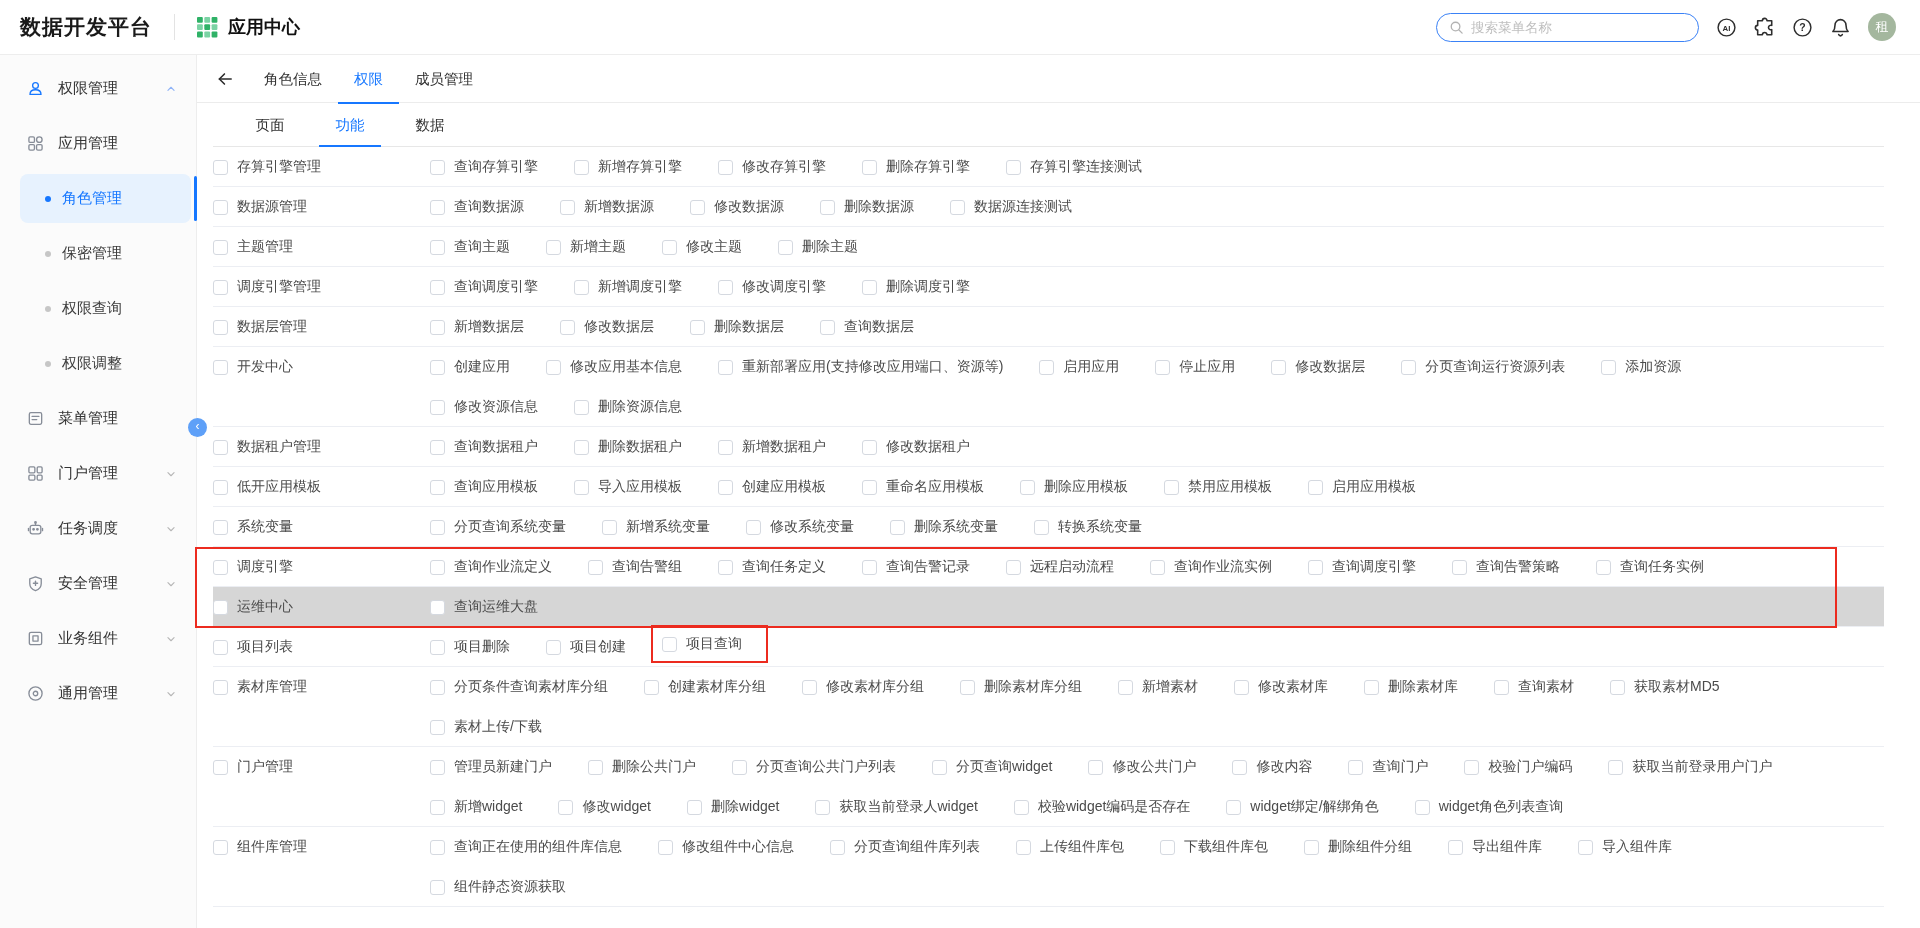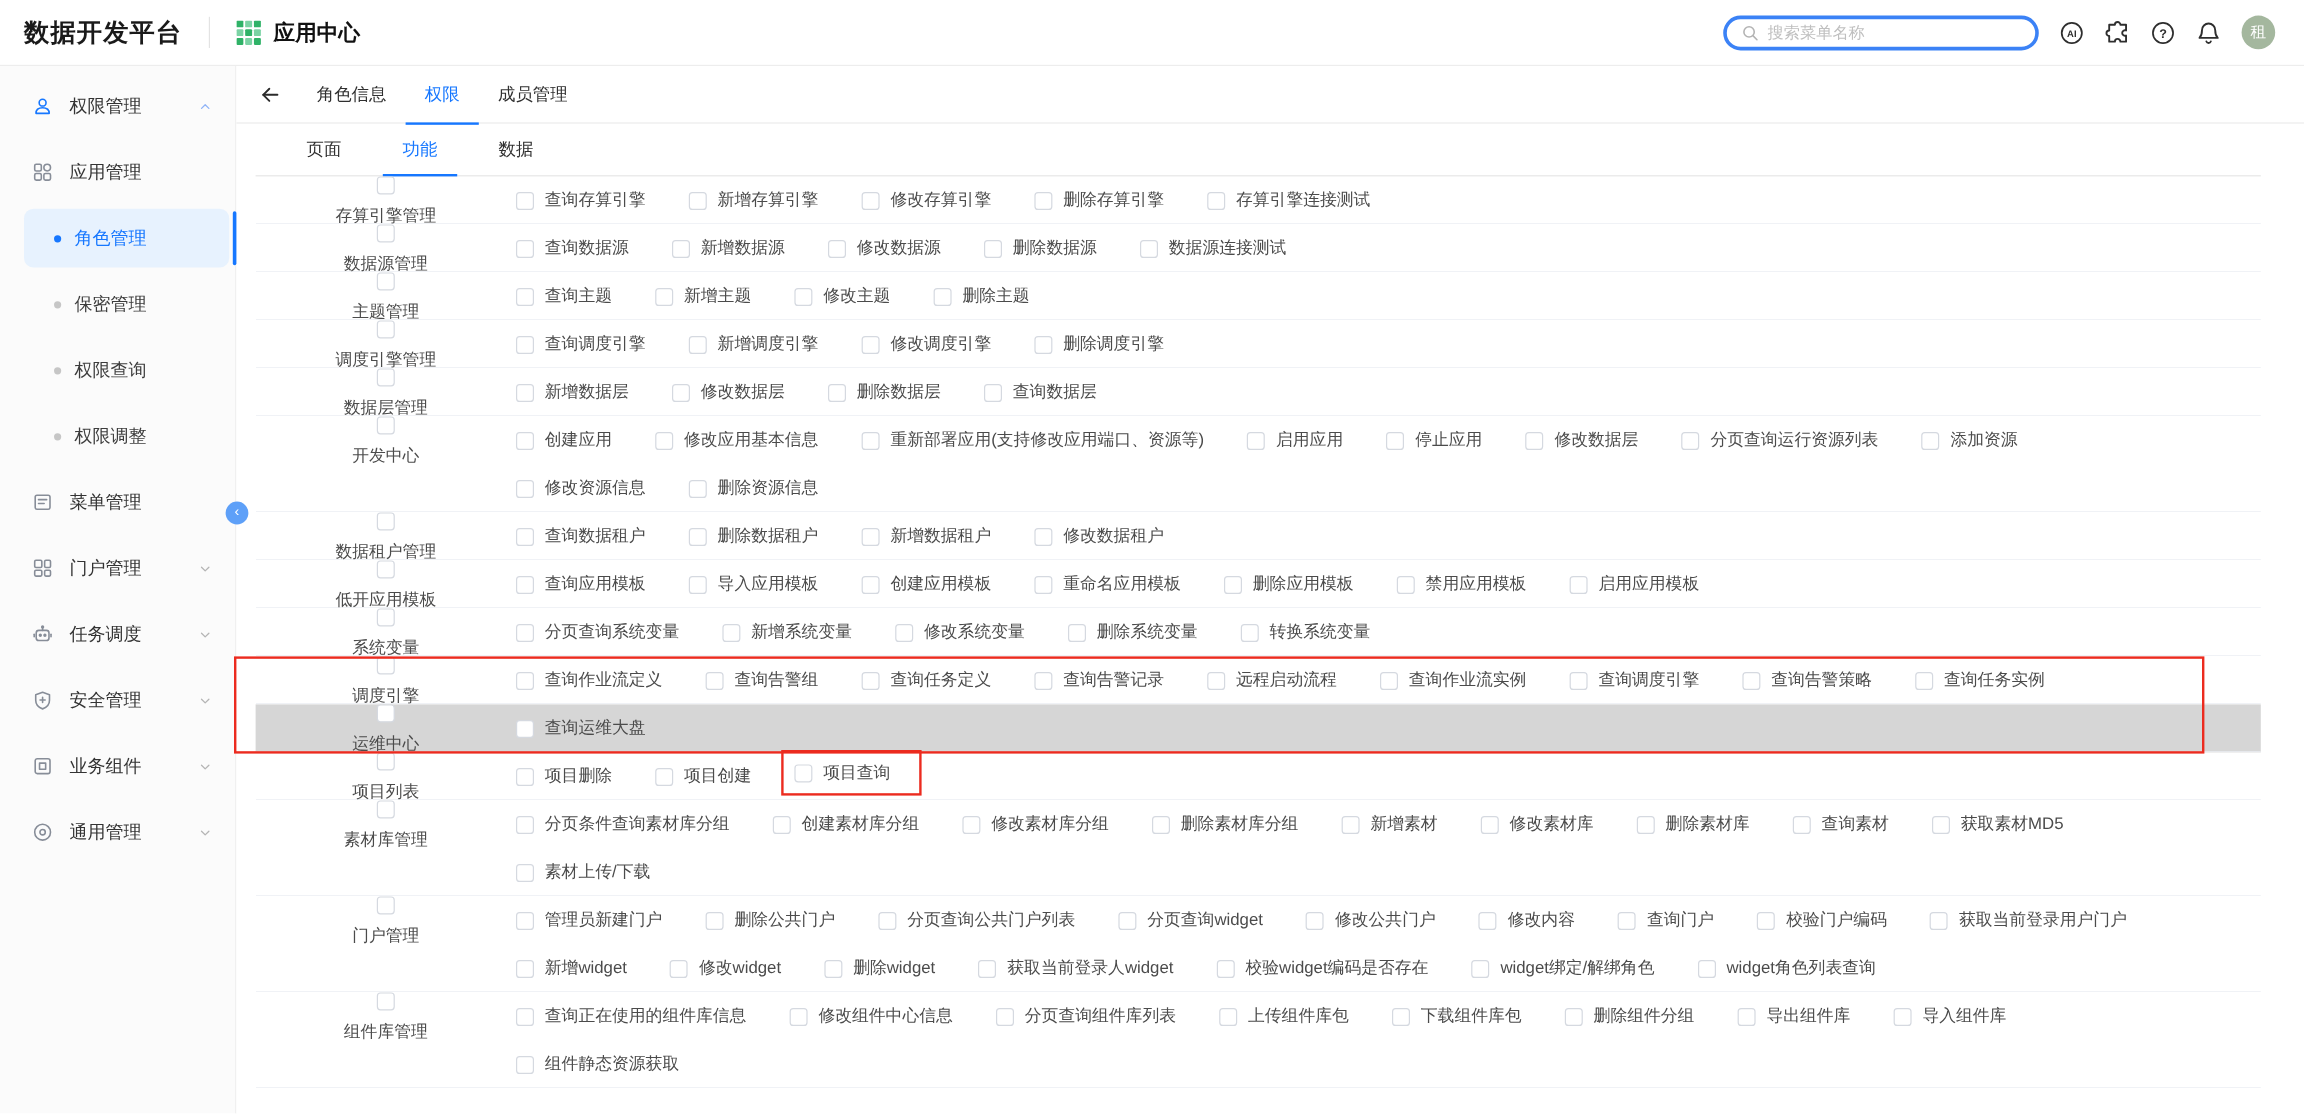--- a/index.html
+++ b/index.html
@@ -9,21 +9,21 @@
 
   
   .header { height:55px; display:flex; align-items:center; justify-content:space-between;
     padding:0 24px 0 20px; border-bottom:1px solid #ededed; background:#fff; }
   .h-left { display:flex; align-items:center; }
   .platform-title { font-size:21px; font-weight:bold; color:#1a1a1a; letter-spacing:1px; }
   .vdiv { width:1px; height:26px; background:#e3e3e3; margin:0 22px; }
   .grid-logo { width:21px; height:21px; margin-right:10px; display:inline-block; }
   .app-title { font-size:18px; font-weight:bold; color:#111; }
   .h-right { display:flex; align-items:center; }
-  .search { width:263px; height:29px; border:3px solid #3b82f6; border-radius:15px;
+  .search { width:263px; height:29px; border:1px solid #3b82f6; border-radius:15px;
     display:flex; align-items:center; padding:0 12px; gap:7px; color:#b9b9b9;justify-content:space-between; }
   .search input { border:none; outline:none; flex:1; font-size:13.5px; color:#333;
     font-family:inherit; background:transparent; }
   .search input::placeholder { color:#bfbfbf; }
   .hicon { width:21px; height:21px; margin-left:17px; color:#2e2e2e; cursor:pointer; }
   .hicon svg, .ic svg, .chev svg, .search svg, .back svg { display:block; }
   .avatar { width:28px; height:28px; border-radius:50%; margin-left:17px; background:#a4b79e;
     color:#fff; font-size:13px; display:flex; align-items:center; justify-content:center; cursor:pointer; }
 
   
@@ -64,21 +64,21 @@
   .subtab { width:80px; text-align:center; line-height:44px; font-size:14.5px; color:#2f2f2f;
     position:relative; cursor:pointer; }
   .subtab.active { color:var(--primary); }
   .subtab.active::after { content:''; position:absolute; left:9px; right:9px; bottom:-1px;
     height:2px; background:var(--primary); }
 
   
   .grid { position:relative; }
   .prow { display:flex; align-items:flex-start; box-shadow:inset 0 -1px 0 #eceef3; }
   .prow.gray { background:var(--grayRow); }
-  .pcat { width:217px; min-width:217px;flex-direction:column; }
+  .pcat { width:217px; min-width:217px; }
   .pcat, .pitem { display:flex; align-items:center; gap:9px; height:40px; font-size:14px;
     color:#4b4b4b; white-space:nowrap; cursor:pointer; }
   .plines { display:flex; flex-direction:column; }
   .pline { display:flex; gap:36px; }
   .cb { width:15px; height:15px; border:1px solid #d5d9e0; border-radius:3px; background:#fff;
     flex:none; }
   .pitem.boxed { border:2px solid var(--red); padding:2px 24px 2px 9px; margin:-2px 0 -2px -11px;
     height:38px; }
   .red-frame { position:absolute; left:-18px; right:47px; top:400px; height:81px;
     border:2px solid var(--red); pointer-events:none; z-index:4; }

